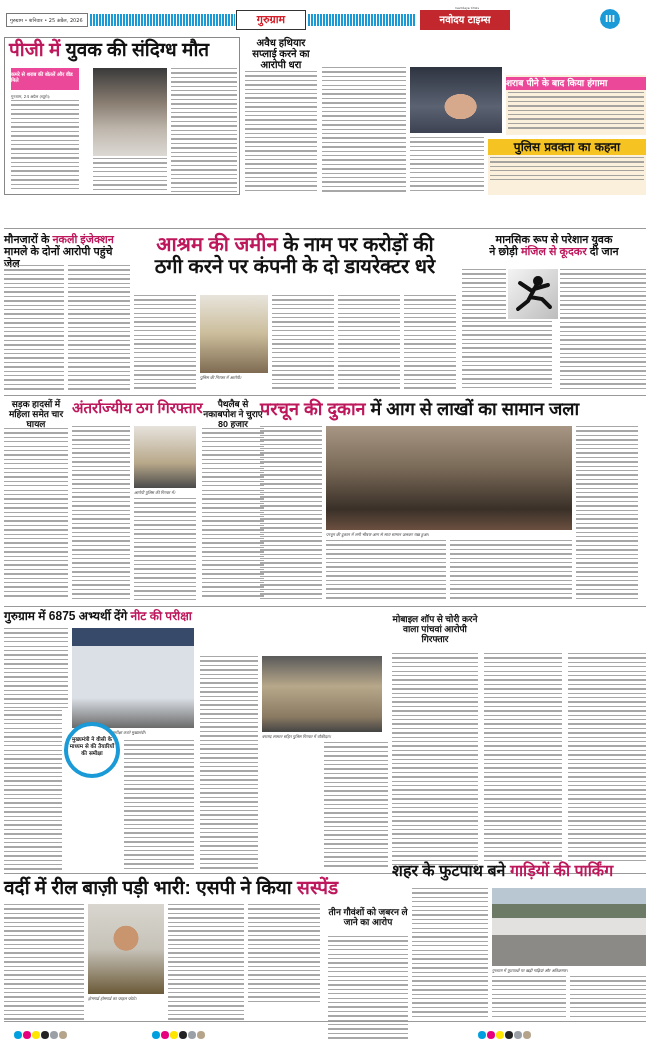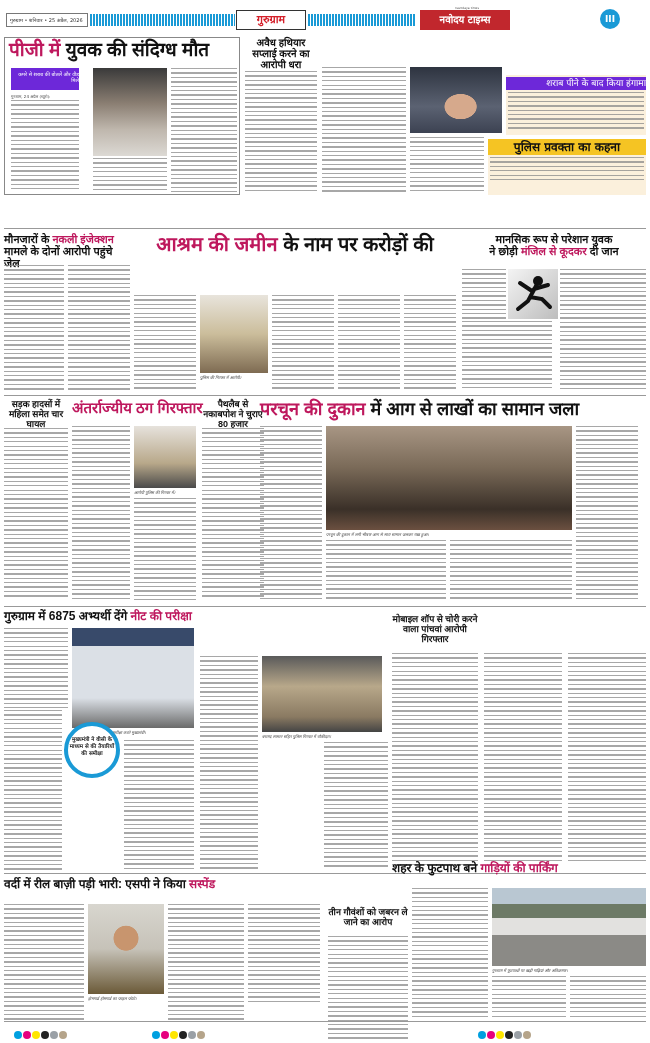--- a/index.html
+++ b/index.html
@@ -11,21 +11,21 @@
 .secbox{left:236px;top:10px;width:70px;height:20px;background:#fff;border:1px solid #333;color:#d4202a;font-weight:bold;font-size:11px;text-align:center;line-height:18px;font-family:"DejaVu Serif",serif}
 .stripesR{left:308px;top:14px;width:108px;height:12px;background:repeating-linear-gradient(90deg,#1a9ad6 0 2px,#fff 2px 3px)}
 .brand{left:420px;top:9px;width:90px;height:20px;background:#c1272d;color:#fff;font-size:10px;font-weight:bold;text-align:center;line-height:20px}
 .brandtop{left:455px;top:5px;font-size:3px;color:#555}
 .pageno{left:600px;top:8px;width:20px;height:20px;border-radius:50%;background:#1a9ad6;color:#fff;font-size:9px;text-align:center;line-height:20px;font-weight:bold}
 .h{font-family:"Liberation Sans",sans-serif;font-weight:bold;color:#111;line-height:1.1}
 .blue{color:#be185d}
 .txt{font-size:4px;line-height:6px;color:#444;overflow:hidden}
 .lines{background:repeating-linear-gradient(180deg,#8a8a8a 0 1.3px,transparent 1.3px 4.4px);opacity:.75}
 .photo{overflow:hidden}
-.redbox{background:#6d28d9;color:#fff;font-weight:normal;text-align:right}
+.redbox{background:#ec4899;color:#fff;font-weight:bold;text-align:left}
 .cap{font-size:4px;color:#333;font-style:italic}
 .rule{background:#999}
 .dots span{display:inline-block;width:8px;height:8px;border-radius:50%;margin-right:1px}
 </style>
 </head>
 <body>
 
 <div class="abs hdr">
   <div class="abs dateline" style="top:3px">गुरुग्राम • शनिवार • 25 अप्रैल, 2026</div>
   <div class="abs stripes" style="top:4px;width:145px"></div>
@@ -67,21 +67,21 @@
 
 <div class="abs rule" style="left:4px;top:228px;width:642px;height:1px"></div>
 
 <div class="abs" style="left:4px;top:233px;width:126px;height:160px">
   <div class="h" style="font-size:11px"><span>मौनजारों के </span><span class="blue">नकली इंजेक्शन</span><br><span>मामले के दोनों आरोपी पहुंचे जेल</span></div>
   <div class="abs lines" style="left:0;top:32px;width:60px;height:126px"></div>
   <div class="abs lines" style="left:64px;top:32px;width:62px;height:126px"></div>
 </div>
 
 <div class="abs" style="left:134px;top:233px;width:322px;height:160px">
-  <div class="h" style="font-size:20px;text-align:center;white-space:nowrap"><span class="blue">आश्रम की जमीन</span><span> के नाम पर करोड़ों की</span><br></div>
+  <div class="h" style="font-size:20px;text-align:center;white-space:nowrap"><span class="blue">आश्रम की जमीन</span><span> के नाम पर करोड़ों की</span><br><span>ठगी करने पर कंपनी के दो डायरेक्टर धरे</span></div>
   <div class="abs lines" style="left:0;top:62px;width:62px;height:96px"></div>
   <div class="abs photo" style="left:66px;top:62px;width:68px;height:78px;background:linear-gradient(180deg,#e8e4dc,#cbbd9b 50%,#7e6b52)"></div>
   <div class="abs cap" style="left:66px;top:142px;width:68px">पुलिस की गिरफ्त में आरोपी।</div>
   <div class="abs lines" style="left:138px;top:62px;width:62px;height:96px"></div>
   <div class="abs lines" style="left:204px;top:62px;width:62px;height:96px"></div>
   <div class="abs lines" style="left:270px;top:62px;width:52px;height:96px"></div>
 </div>
 
 <div class="abs" style="left:462px;top:233px;width:184px;height:160px">
   <div class="h" style="font-size:11px;text-align:center"><span>मानसिक रूप से परेशान युवक</span><br><span>ने छोड़ी </span><span class="blue">मंजिल से कूदकर</span><span> दी जान</span></div>
@@ -151,35 +151,35 @@
 </div>
 
 <div class="abs" style="left:484px;top:615px;width:162px;height:250px">
   <div class="abs lines" style="left:0;top:38px;width:78px;height:208px"></div>
   <div class="abs lines" style="left:84px;top:38px;width:78px;height:208px"></div>
 </div>
 
 <div class="abs rule" style="left:4px;top:873px;width:642px;height:1px"></div>
 
 <div class="abs" style="left:4px;top:878px;width:316px;height:142px">
-  <div class="h" style="font-size:12px;white-space:nowrap"><span>वर्दी में रील बाज़ी पड़ी भारी: एसपी ने किया </span><span class="blue">सस्पेंड</span></div>
+  <div class="h" style="font-size:19px;white-space:nowrap"><span>वर्दी में रील बाज़ी पड़ी भारी: एसपी ने किया </span><span class="blue">सस्पेंड</span></div>
   <div class="abs lines" style="left:0;top:26px;width:80px;height:116px"></div>
   <div class="abs photo" style="left:84px;top:26px;width:76px;height:90px;background:radial-gradient(circle at 50% 38%,#c8956e 0 18%,transparent 19%),linear-gradient(180deg,#d8d6cf,#c6c2b8 50%,#6b5a38)"></div>
   <div class="abs cap" style="left:84px;top:118px;width:76px">होमगार्ड होमगार्ड का फाइल फोटो।</div>
   <div class="abs lines" style="left:164px;top:26px;width:76px;height:116px"></div>
   <div class="abs lines" style="left:244px;top:26px;width:72px;height:100px"></div>
 </div>
 
 <div class="abs" style="left:328px;top:908px;width:80px;height:140px">
   <div class="h" style="font-size:9px;text-align:center">तीन गौवंशों को जबरन ले जाने का आरोप</div>
   <div class="abs lines" style="left:0;top:28px;width:80px;height:104px"></div>
 </div>
 
 <div class="abs" style="left:412px;top:862px;width:234px;height:160px">
-  <div class="h" style="font-size:12px;white-space:nowrap;margin-left:-20px"><span>शहर के फुटपाथ बने </span><span class="blue">गाड़ियों की पार्किंग</span></div>
+  <div class="h" style="font-size:16px;white-space:nowrap;margin-left:-20px"><span>शहर के फुटपाथ बने </span><span class="blue">गाड़ियों की पार्किंग</span></div>
   <div class="abs lines" style="left:0;top:26px;width:76px;height:130px"></div>
   <div class="abs photo" style="left:80px;top:26px;width:154px;height:78px;background:linear-gradient(180deg,#b9c7d2 0 20%,#6d7a66 20% 38%,#e2e1df 38% 60%,#8b8a86 60%)"></div>
   <div class="abs cap" style="left:80px;top:106px;width:154px">गुरुग्राम में फुटपाथों पर खड़ी गाड़ियां और अतिक्रमण।</div>
   <div class="abs lines" style="left:80px;top:114px;width:74px;height:42px"></div>
   <div class="abs lines" style="left:158px;top:114px;width:76px;height:42px"></div>
 </div>
 
 <div class="abs rule" style="left:4px;top:1021px;width:642px;height:1px"></div>
 <div class="abs dots" style="left:14px;top:1024px">
   <span style="background:#00a0e0"></span><span style="background:#e6007e"></span><span style="background:#ffe600"></span><span style="background:#222"></span><span style="background:#9aa0a6"></span><span style="background:#b5a48a"></span>

